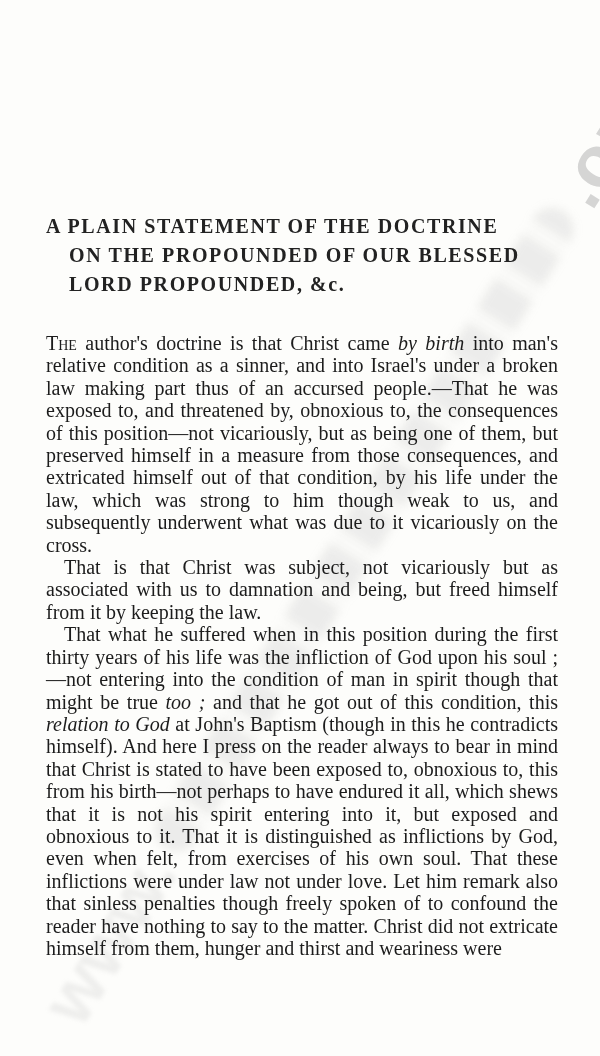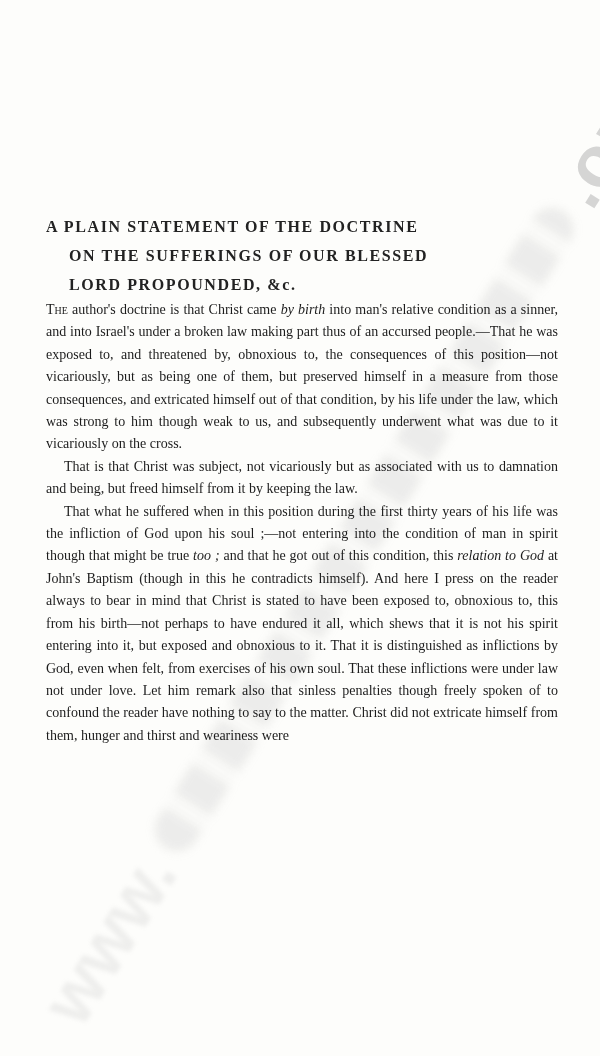--- a/index.html
+++ b/index.html
@@ -58,34 +58,35 @@
 
   
   .content {
     position: absolute;
     left: 46px;
     right: 42px;
     top: 212px;
   }
   .doc-title {
     margin: 0;
-    font-size: 16px;
+    font-size: 20px;
     font-weight: bold;
     letter-spacing: 1.6px;
     line-height: 29px;
     color: #222;
   }
   .title-line {
     white-space: nowrap;
   }
   .title-line.cont {
     padding-left: 23px;
   }
   .body-text {
-    font-size: 14px;
+    margin-top: 33px;
+    font-size: 20px;
     line-height: 22.4px;
     text-align: justify;
   }
   .body-text p {
     margin: 0;
   }
   .body-text p.indent {
     text-indent: 18px;
   }
 </style>
@@ -97,21 +98,21 @@
   <div class="watermark">
     <span class="wm-prefix">www.</span>
     <span class="wm-streak"></span>
     <span class="wm-suffix">.org</span>
   </div>
 
   <div class="content">
 
     <h1 class="doc-title">
       <div class="title-line">A PLAIN STATEMENT OF THE DOCTRINE</div>
-      <div class="title-line cont">ON THE SUFFERINGS OF OUR BLESSED</div>
+      <div class="title-line cont">ON THE PROPOUNDED OF OUR BLESSED</div>
       <div class="title-line cont">LORD PROPOUNDED, &amp;c.</div>
     </h1>
 
     <div class="body-text">
       <p><span style="font-variant: small-caps;">The</span><span> author's doctrine is that Christ came </span><span style="font-style: italic;">by birth</span><span> into man's relative condition as a sinner, and into Israel's under a broken law making part thus of an accursed people.—That he was exposed to, and threatened by, obnoxious to, the consequences of this position—not vicariously, but as being one of them, but preserved himself in a measure from those consequences, and extricated himself out of that condition, by his life under the law, which was strong to him though weak to us, and subsequently underwent what was due to it vicariously on the cross.</span></p>
       <p class="indent"><span>That is that Christ was subject, not vicariously but as associated with us to damnation and being, but freed himself from it by keeping the law.</span></p>
       <p class="indent"><span>That what he suffered when in this position during the first thirty years of his life was the infliction of God upon his soul ;—not entering into the condition of man in spirit though that might be true </span><span style="font-style: italic;">too ;</span><span> and that he got out of this condition, this </span><span style="font-style: italic;">relation to God</span><span> at John's Baptism (though in this he contradicts himself).  And here I press on the reader always to bear in mind that Christ is stated to have been exposed to, obnoxious to, this from his birth—not perhaps to have endured it all, which shews that it is not his spirit entering into it, but exposed and obnoxious to it.  That it is distinguished as inflictions by God, even when felt, from exercises of his own soul.  That these inflictions were under law not under love.  Let him remark also that sinless penalties though freely spoken of to confound the reader have nothing to say to the matter.  Christ did not extricate himself from them, hunger and thirst and weariness were</span></p>
     </div>
 
   </div>

